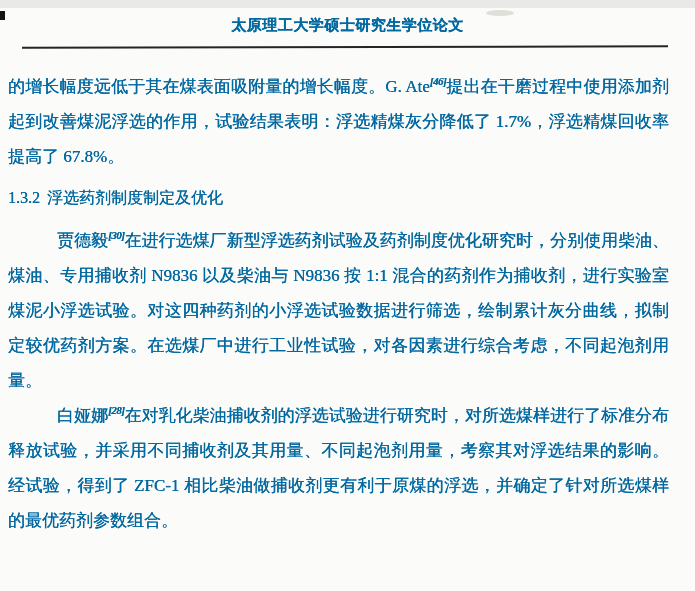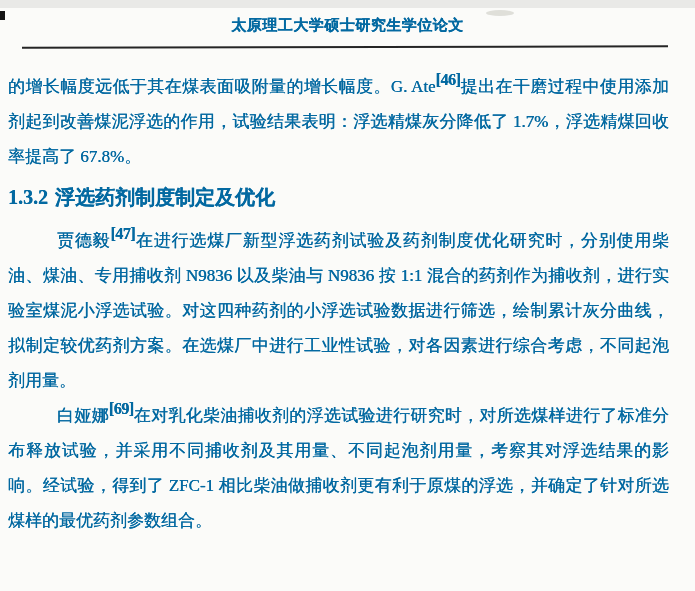--- a/index.html
+++ b/index.html
@@ -53,32 +53,33 @@
     top: 61px; left: 8px;
     width: 661px;
     font-size: 17px;
     line-height: 35px;
     text-align: justify;
     text-shadow: 0.35px 0 0 currentColor;
   }
   .para { margin: 0; }
   .para.indent { text-indent: 49px; }
   .section-heading {
-    font-size: 20px;
-    font-weight: bold;
+    font-size: 16px;
+    font-weight: normal;
     line-height: 35px;
     margin: 6px 0 8px 0;
   }
   .section-heading .section-title { margin-left: 7px; }
   sup.ref {
-    font-size: 16px;
+    font-size: 11px;
     font-weight: bold;
     line-height: 0;
     vertical-align: super;
     letter-spacing: -0.5px;
+    font-style: italic;
   }
 </style>
 </head>
 <body>
 
 <div class="page">
 
   <div class="scan-mark-topleft"></div>
   <div class="scan-smudge"></div>
 
@@ -88,19 +89,19 @@
 
   <div class="header-rule"></div>
 
   <main class="page-body">
 
     <p class="para"><span>的增长幅度远低于其在煤表面吸附量的增长幅度。G. Ate</span><sup class="ref">[46]</sup><span>提出在干磨过程中使用添加剂起到改善煤泥浮选的作用，试验结果表明：浮选精煤灰分降低了 1.7%，浮选精煤回收率提高了 67.8%。</span></p>
 
     <h2 class="section-heading"><span class="section-number">1.3.2</span><span class="section-title">浮选药剂制度制定及优化</span></h2>
 
 
-    <p class="para indent"><span>贾德毅</span><sup class="ref">[47]</sup><span>在进行选煤厂新型浮选药剂试验及药剂制度优化研究时，分别使用柴油、煤油、专用捕收剂 N9836 以及柴油与 N9836 按 1:1 混合的药剂作为捕收剂，进行实验室煤泥小浮选试验。对这四种药剂的小浮选试验数据进行筛选，绘制累计灰分曲线，拟制定较优药剂方案。在选煤厂中进行工业性试验，对各因素进行综合考虑，不同起泡剂用量。</span></p>
+    <p class="para indent"><span>贾德毅</span><sup class="ref">[30]</sup><span>在进行选煤厂新型浮选药剂试验及药剂制度优化研究时，分别使用柴油、煤油、专用捕收剂 N9836 以及柴油与 N9836 按 1:1 混合的药剂作为捕收剂，进行实验室煤泥小浮选试验。对这四种药剂的小浮选试验数据进行筛选，绘制累计灰分曲线，拟制定较优药剂方案。在选煤厂中进行工业性试验，对各因素进行综合考虑，不同起泡剂用量。</span></p>
 
-    <p class="para indent"><span>白娅娜</span><sup class="ref">[69]</sup><span>在对乳化柴油捕收剂的浮选试验进行研究时，对所选煤样进行了标准分布释放试验，并采用不同捕收剂及其用量、不同起泡剂用量，考察其对浮选结果的影响。经试验，得到了 ZFC-1 相比柴油做捕收剂更有利于原煤的浮选，并确定了针对所选煤样的最优药剂参数组合。</span></p>
+    <p class="para indent"><span>白娅娜</span><sup class="ref">[28]</sup><span>在对乳化柴油捕收剂的浮选试验进行研究时，对所选煤样进行了标准分布释放试验，并采用不同捕收剂及其用量、不同起泡剂用量，考察其对浮选结果的影响。经试验，得到了 ZFC-1 相比柴油做捕收剂更有利于原煤的浮选，并确定了针对所选煤样的最优药剂参数组合。</span></p>
 
   </main>
 
 </div>
 
 </body></html>

